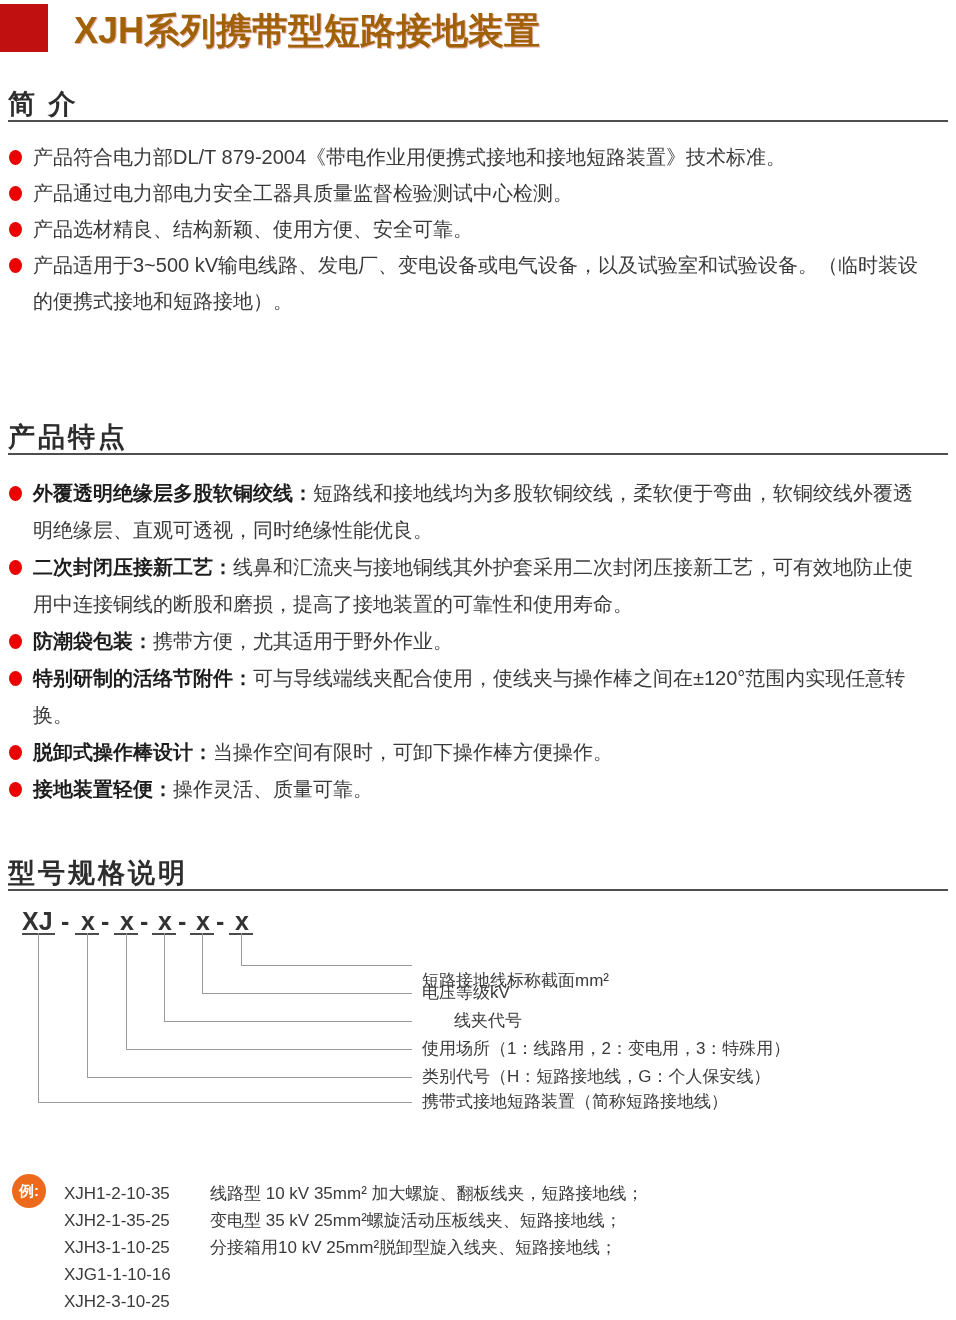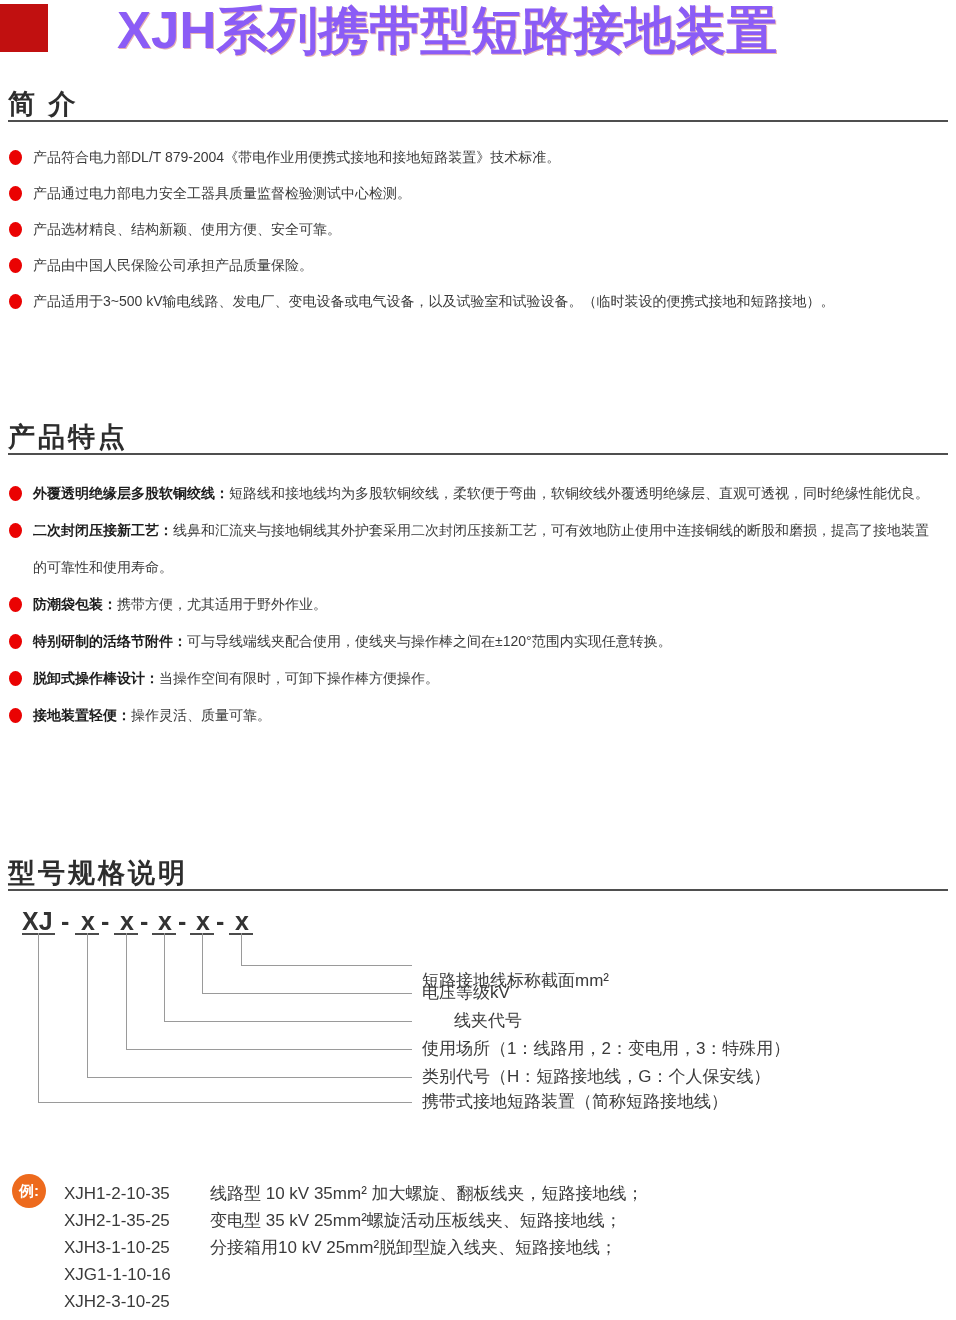--- a/index.html
+++ b/index.html
@@ -5,36 +5,35 @@
   html,body { margin:0; padding:0; }
   body {
     width:956px; height:1320px; background:#ffffff; position:relative; overflow:hidden;
     font-family:"Liberation Sans","DejaVu Sans",sans-serif; color:#3a3a3a;
   }
   .abs { position:absolute; }
 
   
   .title-marker { left:0; top:4px; width:48px; height:48px; background:#c11010; }
   .page-title {
-    left:74px; top:6px; line-height:50px; font-size:51px; font-weight:800;
-    color:#8b5cf6; letter-spacing:0px; white-space:nowrap;
+    left:74px; top:6px; line-height:50px; font-size:36px; font-weight:800;
+    color:#a16207; letter-spacing:0px; white-space:nowrap;
     text-shadow:1px 1px 0 #e5b0b0;
-    margin-left:43px;
   }
 
   
   .section-head {
     left:8px; width:940px; margin:0;
     font-size:27px; font-weight:700; color:#2d2d2d; letter-spacing:3px;
     line-height:32px; padding-bottom:0; border-bottom:2px solid #4f4f4f;
   }
 
   
   .bullets { list-style:none; margin:0; padding:0; }
-  .bullets li { position:relative; padding-left:25px; font-size:14px; }
+  .bullets li { position:relative; padding-left:25px; font-size:20px; }
   .intro-list { left:8px; top:139px; width:916px; }
   .intro-list li { line-height:36px; }
   .features-list { left:8px; top:475px; width:924px; }
   .features-list li { line-height:37px; }
   .dot {
     position:absolute; left:1px; top:11px; width:13px; height:15px;
     background:#ea0202; border-radius:50%;
   }
   .features-list .dot { top:11px; }
   .lead { font-weight:700; color:#1d1d1d; }
@@ -68,21 +67,20 @@
 <body>
 
 <div class="abs title-marker"></div>
 <div class="abs page-title">XJH系列携带型短路接地装置</div>
 
 <h2 class="abs section-head" style="top:88px;">简 介</h2>
 <ul class="abs bullets intro-list">
   <li><span class="dot"></span><span>产品符合电力部DL/T 879-2004《带电作业用便携式接地和接地短路装置》技术标准。</span></li>
   <li><span class="dot"></span><span>产品通过电力部电力安全工器具质量监督检验测试中心检测。</span></li>
   <li><span class="dot"></span><span>产品选材精良、结构新颖、使用方便、安全可靠。</span></li>
-  <li><span class="dot"></span><span>产品由中国人民保险公司承担产品质量保险。</span></li>
   <li><span class="dot"></span><span>产品适用于3~500 kV输电线路、发电厂、变电设备或电气设备，以及试验室和试验设备。（临时装设的便携式接地和短路接地）。</span></li>
 </ul>
 
 <h2 class="abs section-head" style="top:421px;">产品特点</h2>
 <ul class="abs bullets features-list">
   <li><span class="dot"></span><span class="lead">外覆透明绝缘层多股软铜绞线：</span><span>短路线和接地线均为多股软铜绞线，柔软便于弯曲，软铜绞线外覆透明绝缘层、直观可透视，同时绝缘性能优良。</span></li>
   <li><span class="dot"></span><span class="lead">二次封闭压接新工艺：</span><span>线鼻和汇流夹与接地铜线其外护套采用二次封闭压接新工艺，可有效地防止使用中连接铜线的断股和磨损，提高了接地装置的可靠性和使用寿命。</span></li>
   <li><span class="dot"></span><span class="lead">防潮袋包装：</span><span>携带方便，尤其适用于野外作业。</span></li>
   <li><span class="dot"></span><span class="lead">特别研制的活络节附件：</span><span>可与导线端线夹配合使用，使线夹与操作棒之间在±120°范围内实现任意转换。</span></li>
   <li><span class="dot"></span><span class="lead">脱卸式操作棒设计：</span><span>当操作空间有限时，可卸下操作棒方便操作。</span></li>

